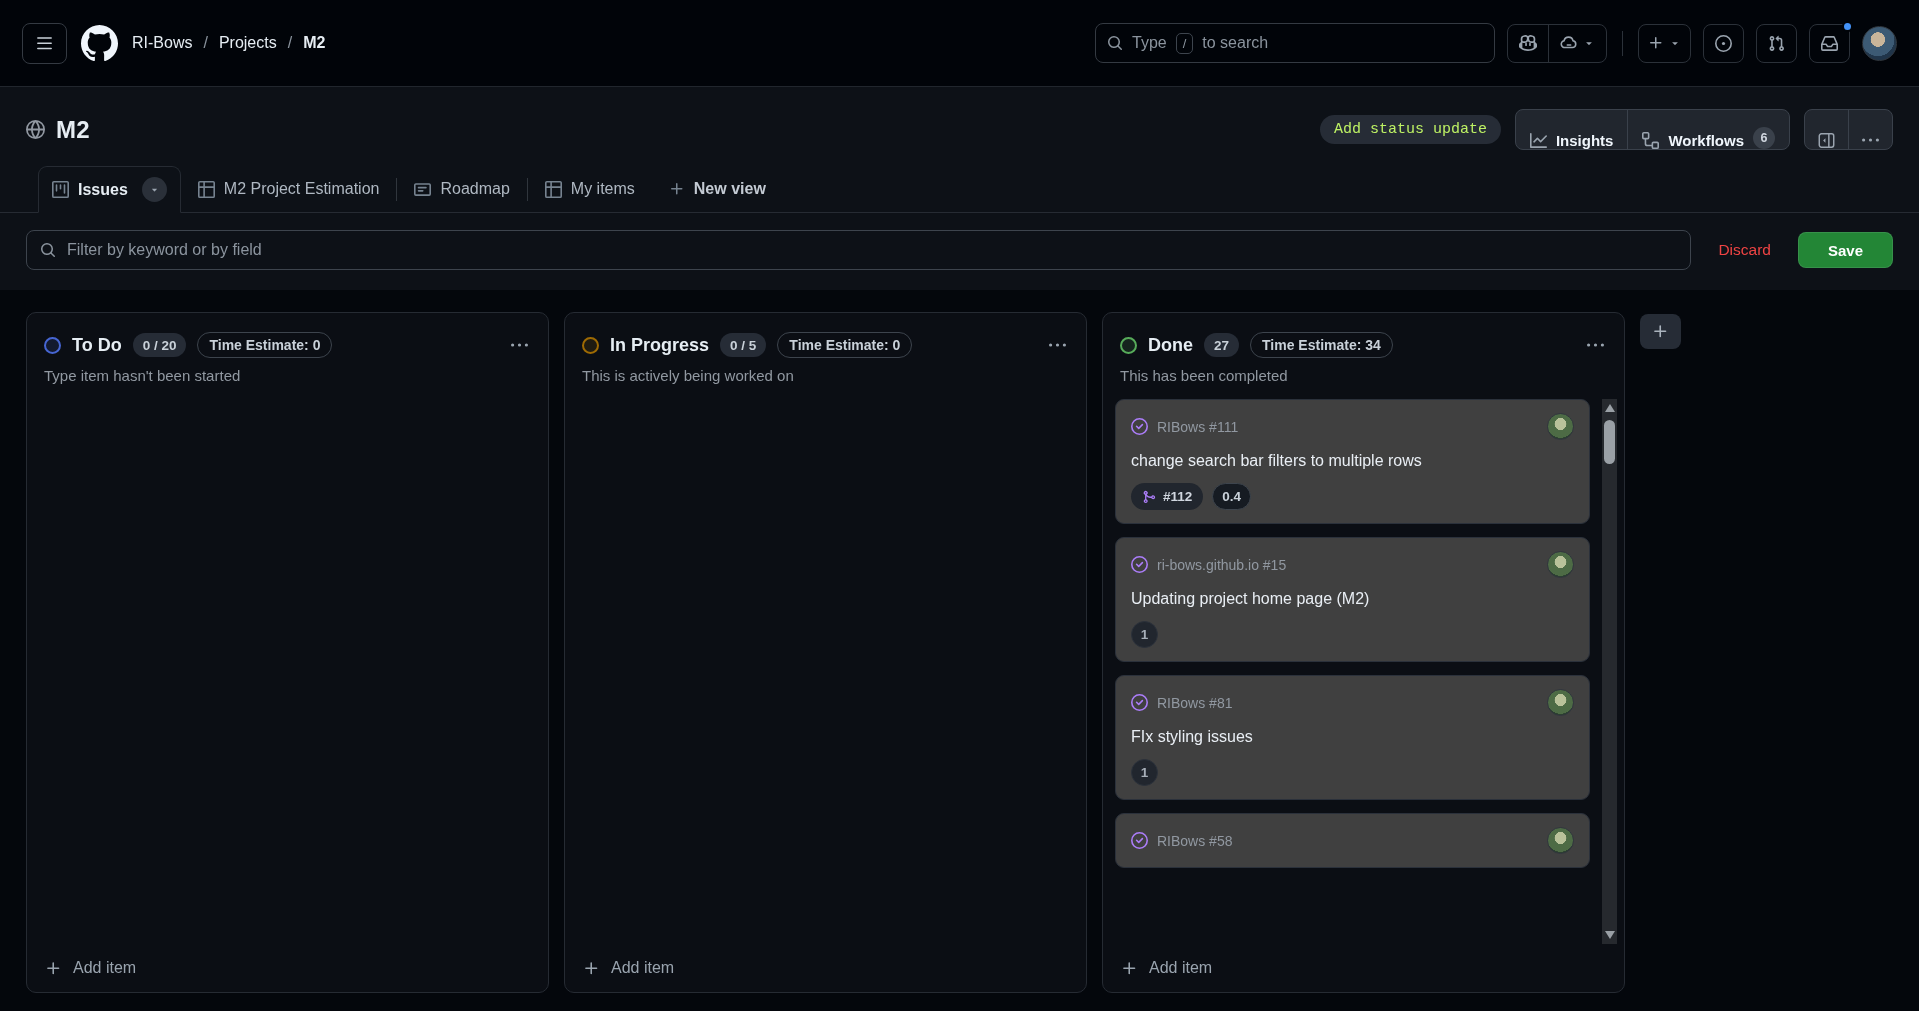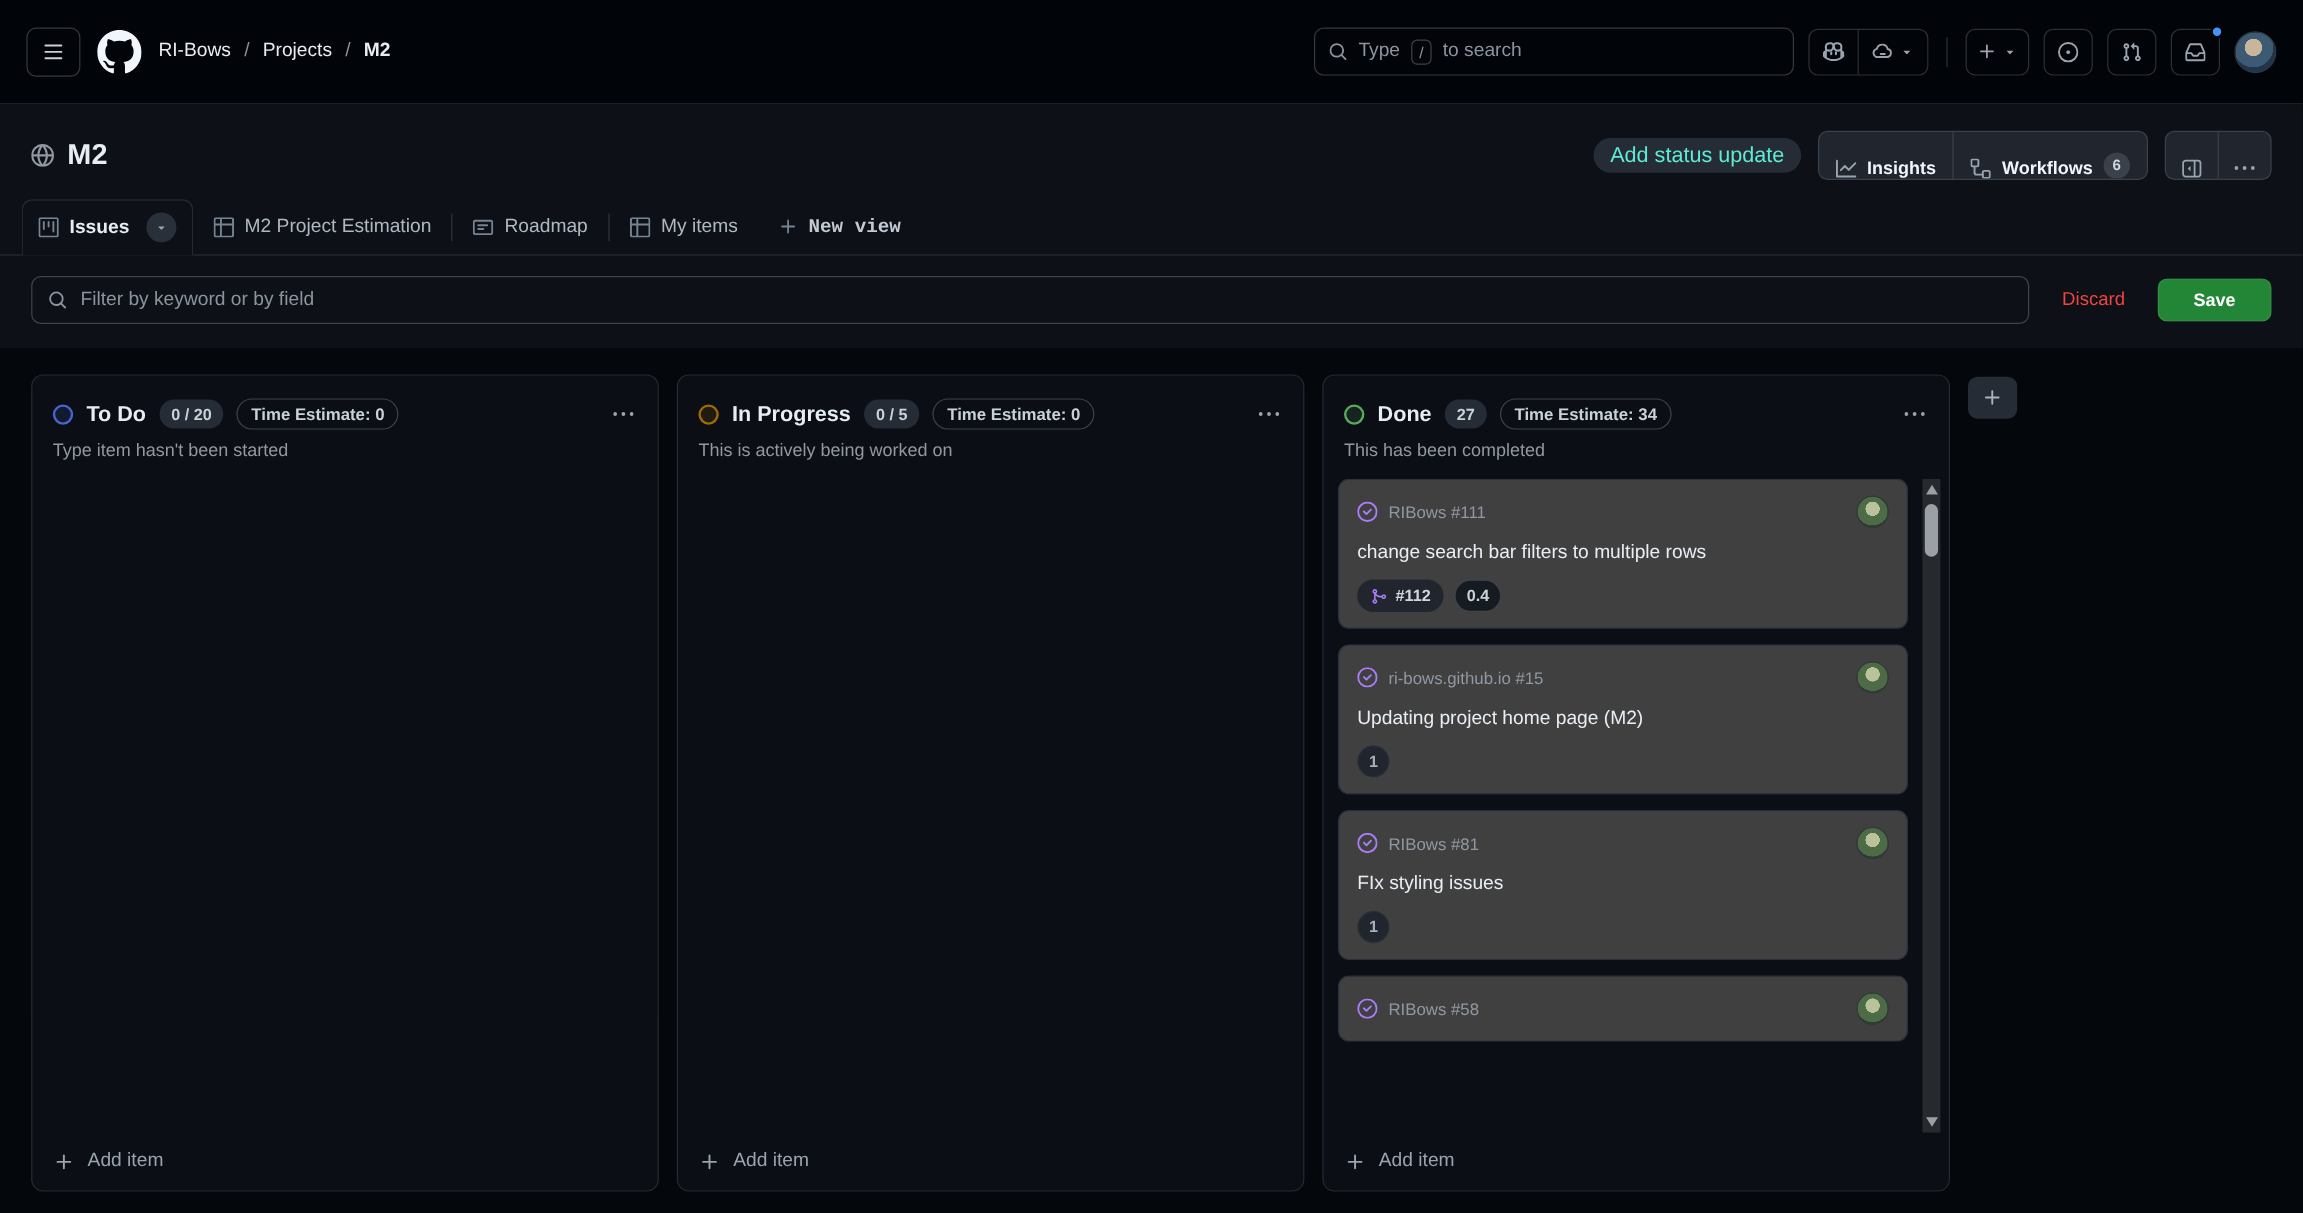--- a/index.html
+++ b/index.html
@@ -63,59 +63,59 @@
   }
 
   
   .upper { background:#0d1117; }
   .project-header { display:flex; align-items:center; padding:22px 26px 0; }
   .project-title { display:flex; align-items:center; gap:11px; }
   .globe { color:#9198a1; display:flex; }
   .title-text { font-size:24px; font-weight:700; letter-spacing:.2px; }
   .header-right { margin-left:auto; display:flex; align-items:center; gap:14px; }
   .status-pill {
-    background:#262c36; color:#5eead4; height:29px; border-radius:15px;
-    padding:0 14px; font-size:18px; display:flex; align-items:center; cursor:pointer;
+    background:#262c36; color:#bef264; height:29px; border-radius:15px;
+    padding:0 14px; font-size:15px; display:flex; align-items:center; cursor:pointer;font-family:Liberation Mono, monospace;
   }
   .btn-group { display:flex; border:1px solid #3a414b; border-radius:8px; background:#21262e; overflow:hidden; }
   .btn-seg {
     display:flex; align-items:flex-end; gap:9px; padding:0 14px; height:39px;
     font-size:15px; font-weight:700; color:#f0f6fc; cursor:pointer;
   }
   .btn-seg + .btn-seg { border-left:1px solid #3a414b; }
   .seg-icon { color:#9aa4af; display:flex; }
   .count-badge {
     background:#3a414b; border-radius:11px; min-width:22px; height:22px; padding:0 7px;
     display:flex; align-items:center; justify-content:center;
     font-size:12.5px; font-weight:600; color:#d1d7e0;
   }
   .icon-seg { padding:0 13px; }
 
   .tabs-row {
-    display:flex; align-items:center; padding:16px 18px 0; border-bottom:1px solid #262b33;
+    display:flex; align-items:center; padding:16px 38px 0; border-bottom:1px solid #262b33;
     height:63px;
   }
   .tab-active {
     display:flex; align-items:center; gap:9px; padding:0 13px; height:47px;
     border:1px solid #262b33; border-bottom:1px solid #0d1117;
     border-radius:9px 9px 0 0; margin-bottom:-1px;
     font-weight:700; font-size:16px; cursor:pointer; background:#0d1117;
   }
   .tab-caret {
     width:25px; height:25px; border-radius:50%; background:#2a3039;
     display:flex; align-items:center; justify-content:center; color:#9aa4af; margin-left:5px;
     cursor:pointer;
   }
   .tab {
     display:flex; align-items:center; gap:9px; padding:0 17px; height:47px;
     color:#afb8c2; font-size:16px; cursor:pointer; white-space:nowrap;
   }
   .tab-icon { color:#768390; display:flex; }
   .tab-divider { width:1px; height:23px; background:#30363d; }
-  .newview { color:#c3cad3; font-weight:600;font-family:Liberation Mono, monospace; }
+  .newview { color:#c3cad3; font-weight:600; }
 
   .filter-row { display:flex; align-items:center; gap:12px; padding:17px 26px 20px; }
   .filter-input {
     flex:1; height:40px; border:1px solid #3d444d; border-radius:8px;
     display:flex; align-items:center; gap:11px; padding:0 13px;
     color:#8b949e; font-size:16px; background:#0d1117; cursor:text;
   }
   .discard-btn { color:#ef4444; font-size:15.5px; padding:0 15px; cursor:pointer; }
   .save-btn {
     background:#238636; color:#fff; font-size:15px; font-weight:600;

